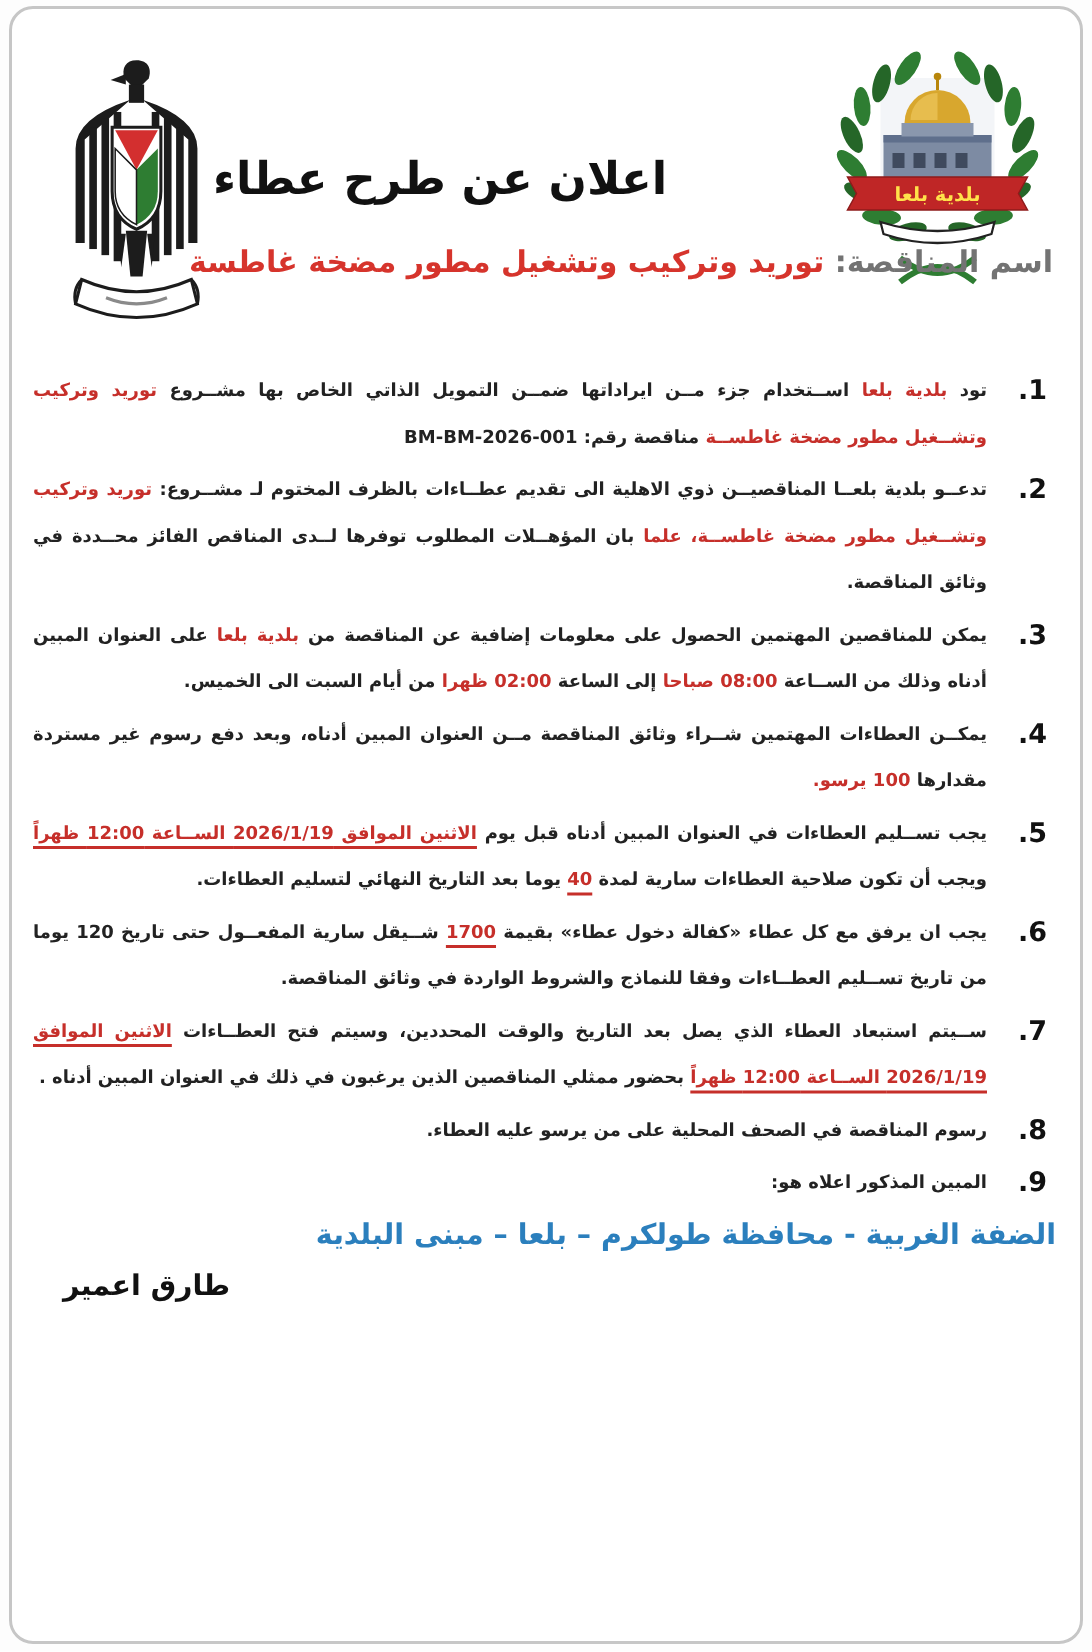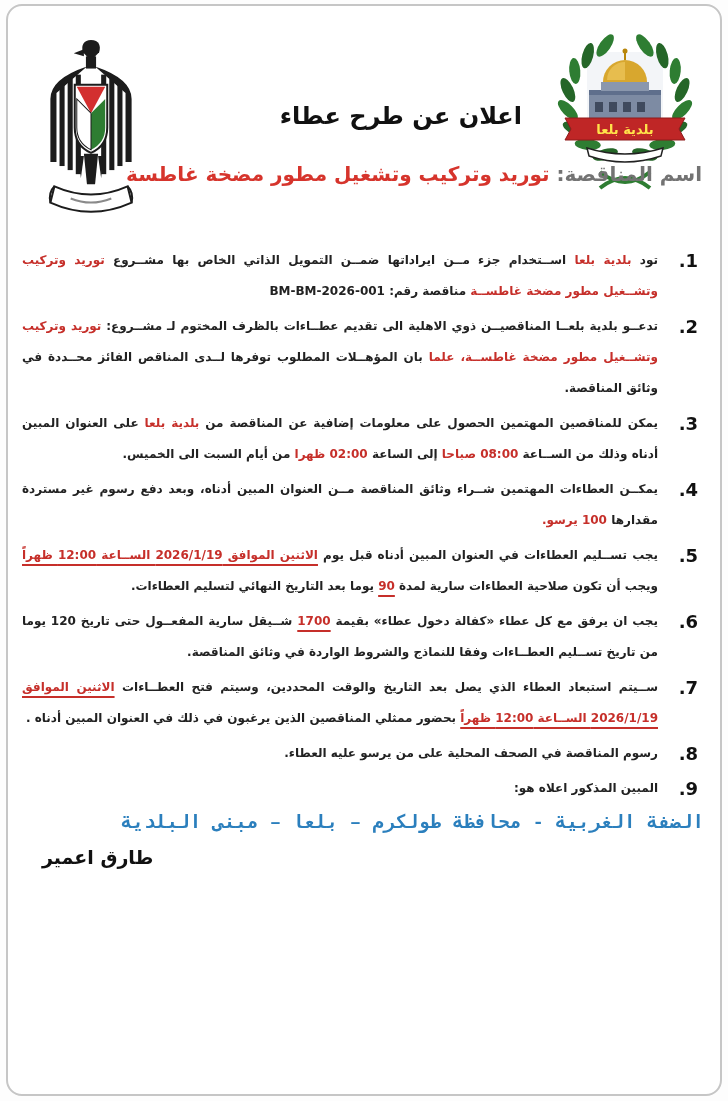--- a/index.html
+++ b/index.html
@@ -24,21 +24,21 @@
     box-sizing:border-box;
     padding:18px 14px 8px 14px;
     overflow:hidden;
   }
   
   .header{position:relative;height:215px;}
   .emblem{position:absolute;left:18px;top:8px;width:102px;height:198px;}
   .wreath{position:absolute;right:10px;top:-2px;width:142px;height:172px;}
   .doc-title{
     position:absolute;top:78px;left:120px;width:380px;
-    text-align:right;font-size:24px;font-weight:bold;color:#111;
+    text-align:left;font-size:30px;font-weight:bold;color:#111;
     letter-spacing:0.5px;
   }
   .tender-line{
     position:absolute;right:4px;left:0;text-align:right;
     font-size:20px;font-weight:bold;white-space:nowrap;
   }
   .tender-name-line{top:138px;}
   .tender-number-line{top:178px;}
   .tender-label{color:#737373;}
   .tender-name-value{color:var(--header-red);}
@@ -60,21 +60,21 @@
   .seg-red-u{
     color:var(--red);
     text-decoration:underline;
     text-decoration-color:var(--red);
     text-decoration-thickness:2px;
     text-underline-offset:5px;
   }
   
   .address{
     margin-top:4px;padding-left:6px;padding-right:2px;
-    font-size:19px;font-weight:bold;color:var(--blue);line-height:30px;font-family:Liberation Mono, monospace;
+    font-size:19px;font-weight:bold;color:var(--blue);line-height:30px;
   }
   .signature{
     margin-top:2px;text-align:left;padding-left:20px;
     font-size:19px;font-weight:bold;color:#111;line-height:34px;
   }
   svg{display:block;}
 </style>
 </head>
 <body>
 
@@ -182,21 +182,21 @@
       <div class="item">
         <span class="num">3.</span>
         <div class="itext"><span class="seg-normal">يمكن للمناقصين المهتمين الحصول على معلومات إضافية عن المناقصة من </span><span class="seg-red">بلدية بلعا</span><span class="seg-normal"> على العنوان المبين أدناه وذلك من الســاعة </span><span class="seg-red">08:00 صباحا</span><span class="seg-normal"> إلى الساعة </span><span class="seg-red">02:00 ظهرا</span><span class="seg-normal"> من أيام السبت الى الخميس.</span></div>
       </div>
       <div class="item">
         <span class="num">4.</span>
         <div class="itext"><span class="seg-normal">يمكــن العطاءات المهتمين شــراء وثائق المناقصة مــن العنوان المبين أدناه، وبعد دفع رسوم غير مستردة مقدارها </span><span class="seg-red">100 يرسو.</span></div>
       </div>
       <div class="item">
         <span class="num">5.</span>
-        <div class="itext"><span class="seg-normal">يجب تســليم العطاءات في العنوان المبين أدناه قبل يوم </span><span class="seg-red-u">الاثنين الموافق 2026/1/19 الســاعة 12:00 ظهراً</span><span class="seg-normal"> ويجب أن تكون صلاحية العطاءات سارية لمدة </span><span class="seg-red-u">90</span><span class="seg-normal"> يوما بعد التاريخ النهائي لتسليم العطاءات.</span></div>
+        <div class="itext"><span class="seg-normal">يجب تســليم العطاءات في العنوان المبين أدناه قبل يوم </span><span class="seg-red-u">الاثنين الموافق 2026/1/19 الســاعة 12:00 ظهراً</span><span class="seg-normal"> ويجب أن تكون صلاحية العطاءات سارية لمدة </span><span class="seg-red-u">40</span><span class="seg-normal"> يوما بعد التاريخ النهائي لتسليم العطاءات.</span></div>
       </div>
       <div class="item">
         <span class="num">6.</span>
         <div class="itext"><span class="seg-normal">يجب ان يرفق مع كل عطاء «كفالة دخول عطاء» بقيمة </span><span class="seg-red-u">1700</span><span class="seg-normal"> شــيقل سارية المفعــول حتى تاريخ 120 يوما من تاريخ تســليم العطــاءات وفقا للنماذج والشروط الواردة في وثائق المناقصة.</span></div>
       </div>
       <div class="item">
         <span class="num">7.</span>
         <div class="itext"><span class="seg-normal">ســيتم استبعاد العطاء الذي يصل بعد التاريخ والوقت المحددين، وسيتم فتح العطــاءات </span><span class="seg-red-u">الاثنين الموافق 2026/1/19 الســاعة 12:00 ظهراً</span><span class="seg-normal"> بحضور ممثلي المناقصين الذين يرغبون في ذلك في العنوان المبين أدناه .</span></div>
       </div>
       <div class="item">

